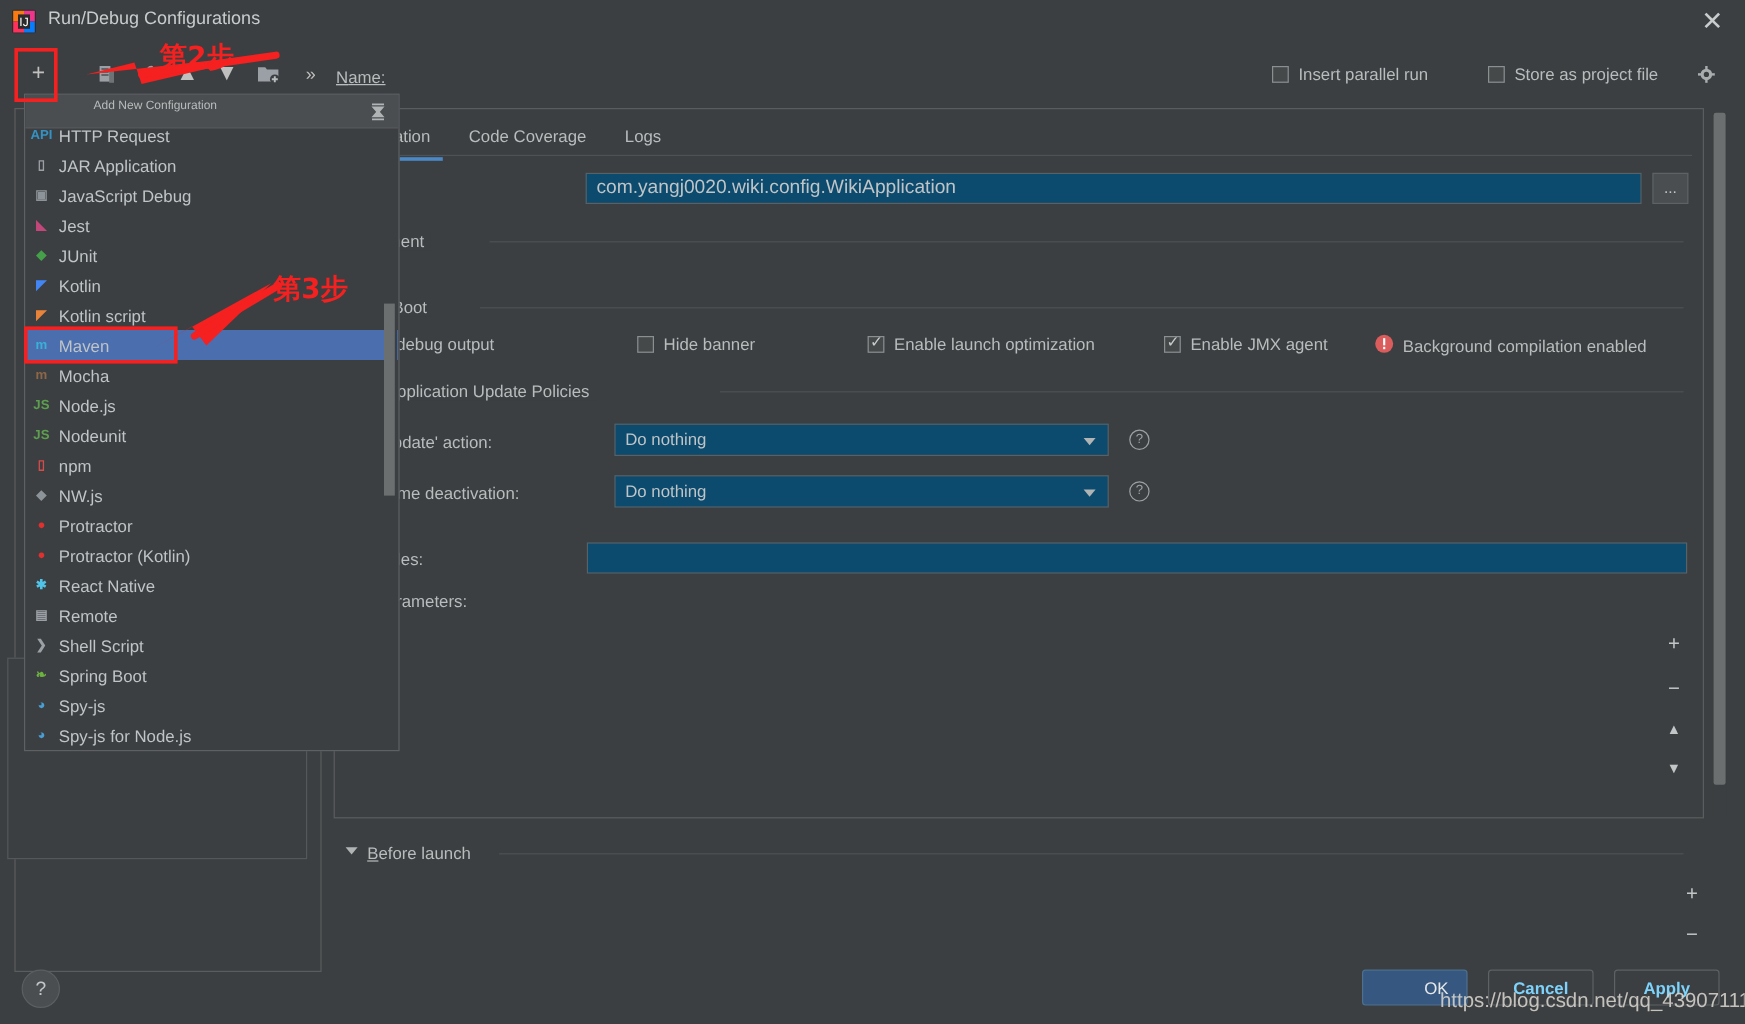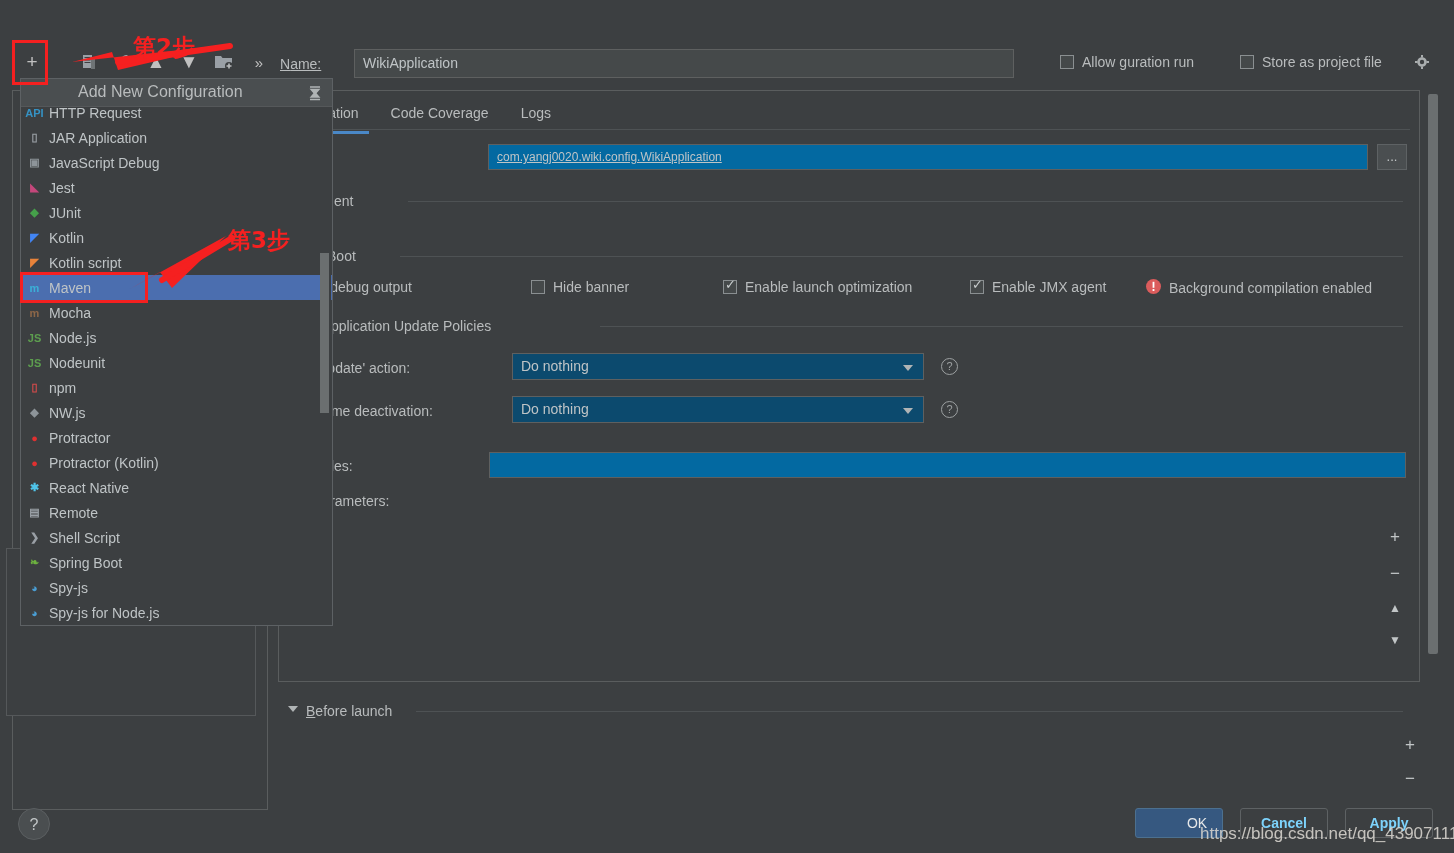--- a/index.html
+++ b/index.html
@@ -92,22 +92,22 @@
     height: 3px; background: #4a88c7;
   }
   .tab-underline {
     position: absolute; left: 292px; top: 129px; width: 1118px; height: 1px; background: #4e5254;
   }
 
   
   .f-label { position: absolute; font-size: 14px; color: #b9bcbd; }
   .f-label u { text-decoration: underline; }
   .f-input {
-    position: absolute; background: #0369a1; border: 1px solid #5e6060;
-    box-sizing: border-box; color: #bfc4c6; font-size: 12px; padding: 0 8px; text-decoration: underline;
+    position: absolute; background: #0c4a6e; border: 1px solid #5e6060;
+    box-sizing: border-box; color: #bfc4c6; font-size: 16px; padding: 0 8px;
   }
   .f-btn-ellipsis {
     position: absolute; width: 30px; height: 26px; background: #4a4e50;
     border: 1px solid #5e6264; box-sizing: border-box; color: #c2c6c7;
     text-align: center; line-height: 24px; font-size: 13px; cursor: pointer;
   }
 
   .sep-title { position: absolute; font-size: 14px; color: #b9bcbd; background: #3c3f41; padding-right: 6px; }
   .sep-line { position: absolute; height: 1px; background: #4e5254; }
 
@@ -180,21 +180,21 @@
   .popup {
     position: absolute; left: 20px; top: 78px; width: 313px; height: 548px;
     background: #3c3f41; border: 1px solid #5d6164; box-sizing: border-box;
     overflow: hidden;
   }
   .popup-header {
     position: absolute; left: 0; top: 0; width: 100%; height: 28px;
     background: #4a4e50; border-bottom: 1px solid #55585a; box-sizing: border-box;
   }
   .popup-header-title {
-    position: absolute; left: 57px; top: 4px; font-size: 16px; color: #b9bcbd;
+    position: absolute; left: 57px; top: 4px; font-size: 10px; color: #b9bcbd;
   }
   .collapse-icon { position: absolute; right: 8px; top: 5px; width: 18px; height: 18px; }
   .popup-list { position: absolute; left: 0; top: 29px; width: 311px; height: 517px; overflow: hidden; }
   .popup-item {
     position: relative; height: 25px; display: flex; align-items: center;
     padding-left: 28px; font-size: 14px; color: #bfc4c6; cursor: pointer;
   }
   .popup-item.selected { background: #4b6eaf; }
   .popup-item .ico {
     position: absolute; left: 5px; top: 4px; width: 17px; height: 17px;
@@ -224,20 +224,35 @@
     position: absolute; left: 1200px; top: 824px;
     font-size: 17px; color: #d8d5cf; opacity: 0.88;
     font-family: "Liberation Sans", sans-serif; white-space: nowrap;
   }
 </style>
 </head>
 <body>
 
 <div id="root">
 
+  <div class="titlebar">
+    <div class="title-icon">
+      <svg width="20" height="20" viewBox="0 0 20 20">
+        <rect x="0" y="0" width="20" height="20" rx="2" fill="#2b2b2b"></rect>
+        <path d="M1 1 L10 1 L10 10 L1 10 Z" fill="#f97a12"></path>
+        <path d="M10 1 L19 1 L19 10 L10 10 Z" fill="#ed358c"></path>
+        <path d="M1 10 L10 10 L10 19 L1 19 Z" fill="#fe315d"></path>
+        <path d="M10 10 L19 10 L19 19 L10 19 Z" fill="#087cfa"></path>
+        <rect x="5" y="4" width="10" height="12" fill="#2b2b2b"></rect>
+        <text x="10" y="14" font-size="10" fill="#ffffff" text-anchor="middle" font-family="Liberation Sans, sans-serif">IJ</text>
+      </svg>
+    </div>
+    <div class="title-text">Run/Debug Configurations</div>
+    <div class="close-btn">✕</div>
+  </div>
 
   <div class="toolbar">
     <div class="tb-icon" style="left:18px;">+</div>
     <div class="tb-icon" style="left:75px;">
       <svg width="18" height="18" viewBox="0 0 18 18">
         <rect x="3" y="2" width="9" height="13" fill="#9aa0a6"></rect>
         <rect x="4.5" y="4" width="6" height="1" fill="#3c3f41"></rect>
         <rect x="4.5" y="6.5" width="6" height="1" fill="#3c3f41"></rect>
         <rect x="4.5" y="9" width="6" height="1" fill="#3c3f41"></rect>
         <rect x="11" y="4" width="4" height="12" fill="#6e7375"></rect>
@@ -256,25 +271,24 @@
         <circle cx="15" cy="13" r="4" fill="#3c3f41"></circle>
         <path d="M15 10.5 v5 M12.5 13 h5" stroke="#b9bcbd" stroke-width="1.6"></path>
       </svg>
     </div>
     <div class="tb-icon" style="left:245px;font-size:15px;">»</div>
   </div>
 
   <div class="name-label">
     <u>N</u><span>ame:</span>
   </div>
-  <div class="name-field">WikiApplication</div>
 
   <div class="cb-row" style="left:1060px;">
     <span class="cbox"></span>
-    <span class="cb-label">Allow guration run</span>
+    <span class="cb-label">Insert parallel run</span>
   </div>
   <div class="cb-row" style="left:1240px;">
     <span class="cbox"></span>
     <span class="cb-label">Store as project file</span>
   </div>
   <div class="gear-icon">
     <svg width="16" height="16" viewBox="0 0 16 16">
       <path d="M8 3.2 a4.8 4.8 0 1 0 0 9.6 a4.8 4.8 0 0 0 0 -9.6 z M8 5.8 a2.2 2.2 0 1 1 0 4.4 a2.2 2.2 0 0 1 0 -4.4 z" fill="#a9adae"></path>
       <g fill="#a9adae">
         <rect x="7" y="1" width="2" height="2.6"></rect>

